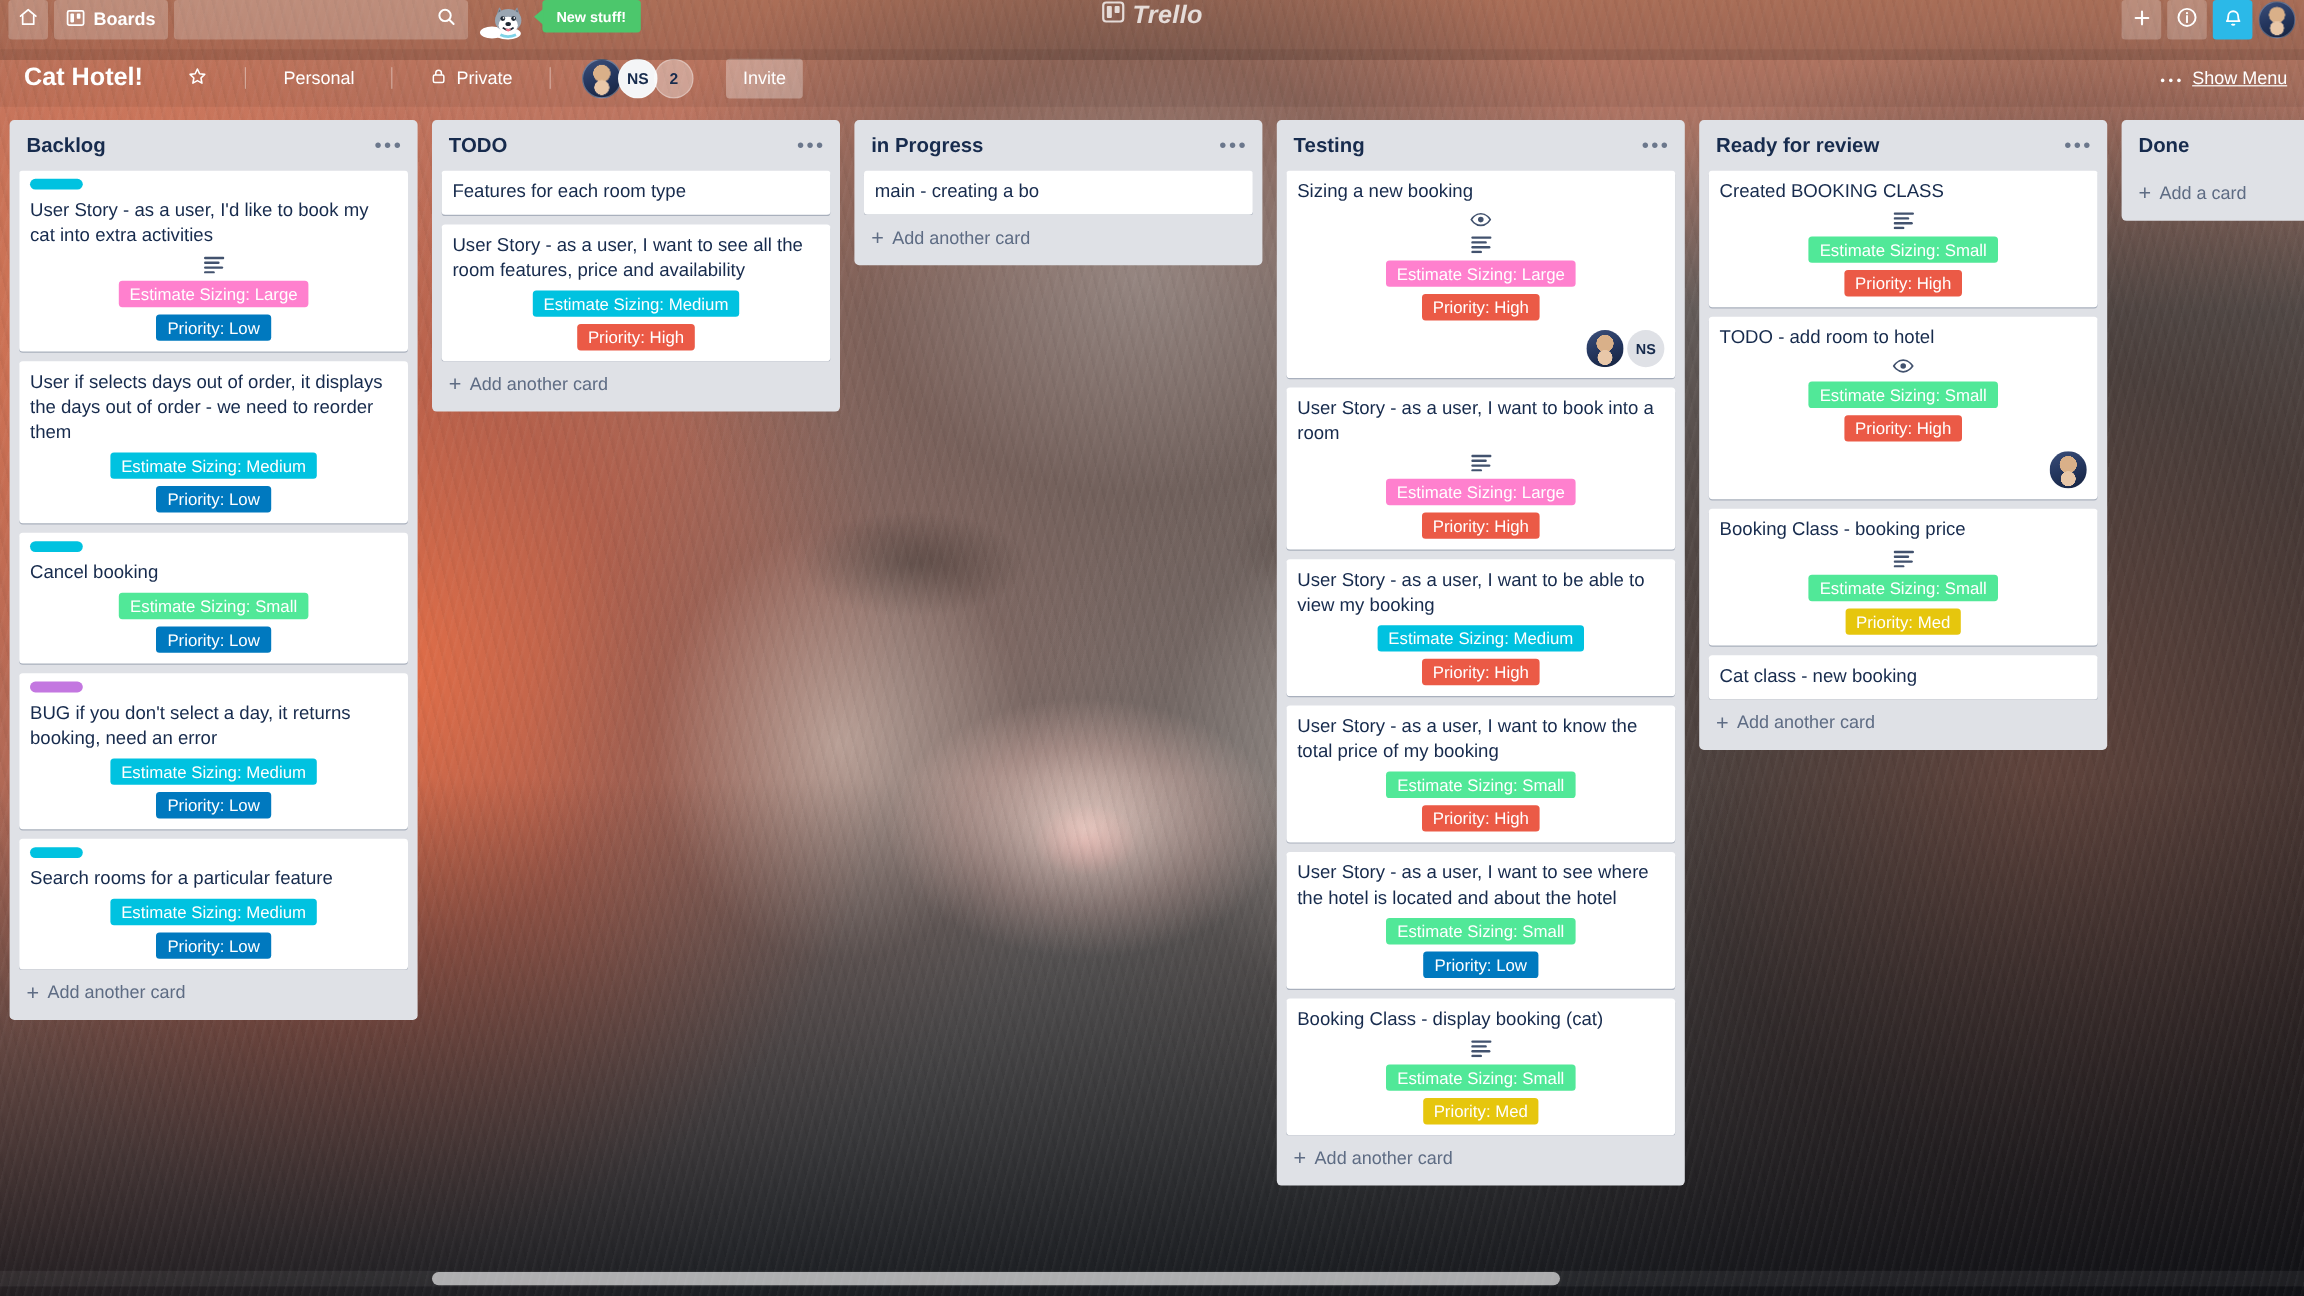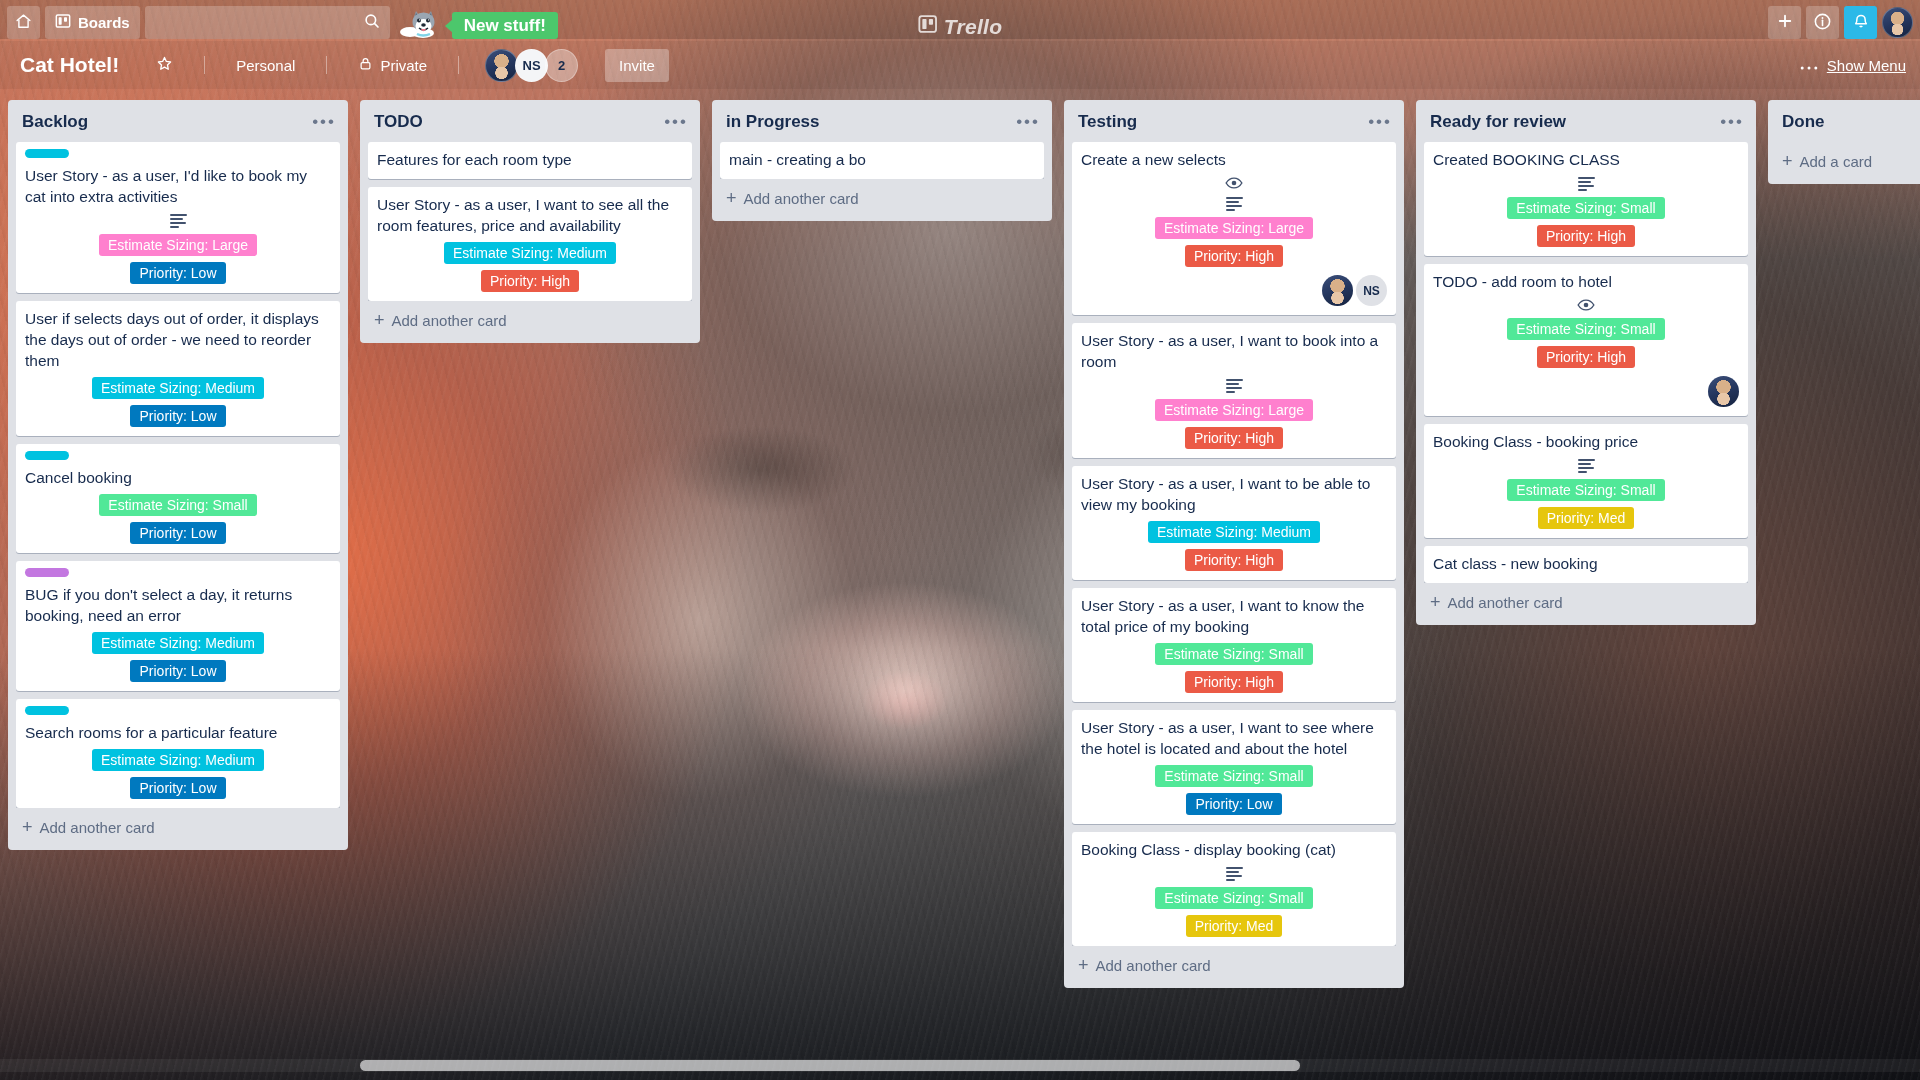--- a/index.html
+++ b/index.html
@@ -49,23 +49,23 @@
     content: "";
     position: absolute; inset: 0;
     background-image:
       repeating-linear-gradient(104deg, rgba(255,255,255,0.035) 0px, rgba(255,255,255,0.035) 1px, rgba(0,0,0,0) 3px, rgba(0,0,0,0) 7px),
       repeating-linear-gradient(76deg, rgba(0,0,0,0.04) 0px, rgba(0,0,0,0.04) 1px, rgba(0,0,0,0) 4px, rgba(0,0,0,0) 9px);
     opacity: .9;
   }
 
   
   #topbar {
-    position: absolute; top: 0; left: 0; right: 0; height: 39px;
+    position: absolute; top: 0; left: 0; right: 0; height: 50px;
     background: rgba(0,0,0,0.16);
-    display: flex; align-items: flex-end; gap: 5px;
+    display: flex; align-items: flex-start; gap: 5px;
     padding: 0 7px;
     z-index: 20;
   }
   .tb-btn {
     height: 33px; min-width: 33px;
     background: rgba(255,255,255,0.22);
     border-radius: 3px;
     display: flex; align-items: center; justify-content: center;
     color: #fff; gap: 7px; padding: 0 10px;
     font-size: 15px; font-weight: bold;
@@ -81,21 +81,21 @@
     position: relative;
   }
   #search-box input {
     flex: 1; background: transparent; border: none; outline: none;
     color: #fff; font-size: 14px; font-family: "Liberation Sans", sans-serif;
   }
   #search-box input::placeholder { color: rgba(255,255,255,0.75); }
   #dog { width: 46px; height: 34px; position: relative; margin-left: 4px; }
   #newstuff {
     height: 27px; background: #4cc76c; color: #fff;
-    font-size: 17px; font-weight: bold;
+    font-size: 12px; font-weight: bold;
     display: flex; align-items: center; padding: 0 12px;
     border-radius: 3px; position: relative; margin-left: 2px;
     cursor: pointer;
   }
   #newstuff::before {
     content: ""; position: absolute; left: -7px; top: 50%;
     transform: translateY(-50%);
     border-top: 7px solid transparent; border-bottom: 7px solid transparent;
     border-right: 8px solid #4cc76c;
   }
@@ -479,21 +479,21 @@
         <span>Add another card</span>
       </div>
     </div>
     <div class="list">
       <div class="list-header">
         <div class="list-title">Testing</div>
         <div class="list-menu">•••</div>
       </div>
       <div class="cards">
         <div class="card">
-          <div class="card-title">Create a new selects</div>
+          <div class="card-title">Sizing a new booking</div>
           <div class="badges">
             <span class="badge-icon">
               <svg width="18" height="14" viewBox="0 0 24 18" fill="none" stroke="#42526e" stroke-width="1.9">
                 <path d="M1.5 9S5.5 2.5 12 2.5 22.5 9 22.5 9 18.5 15.5 12 15.5 1.5 9 1.5 9Z"></path>
                 <circle cx="12" cy="9" r="3.1" fill="#42526e" stroke="none"></circle>
               </svg>
             </span>
             <span class="badge-icon">
               <svg width="17" height="15" viewBox="0 0 17 15" fill="#42526e">
                 <rect x="0" y="1" width="17" height="2" rx="1"></rect>

